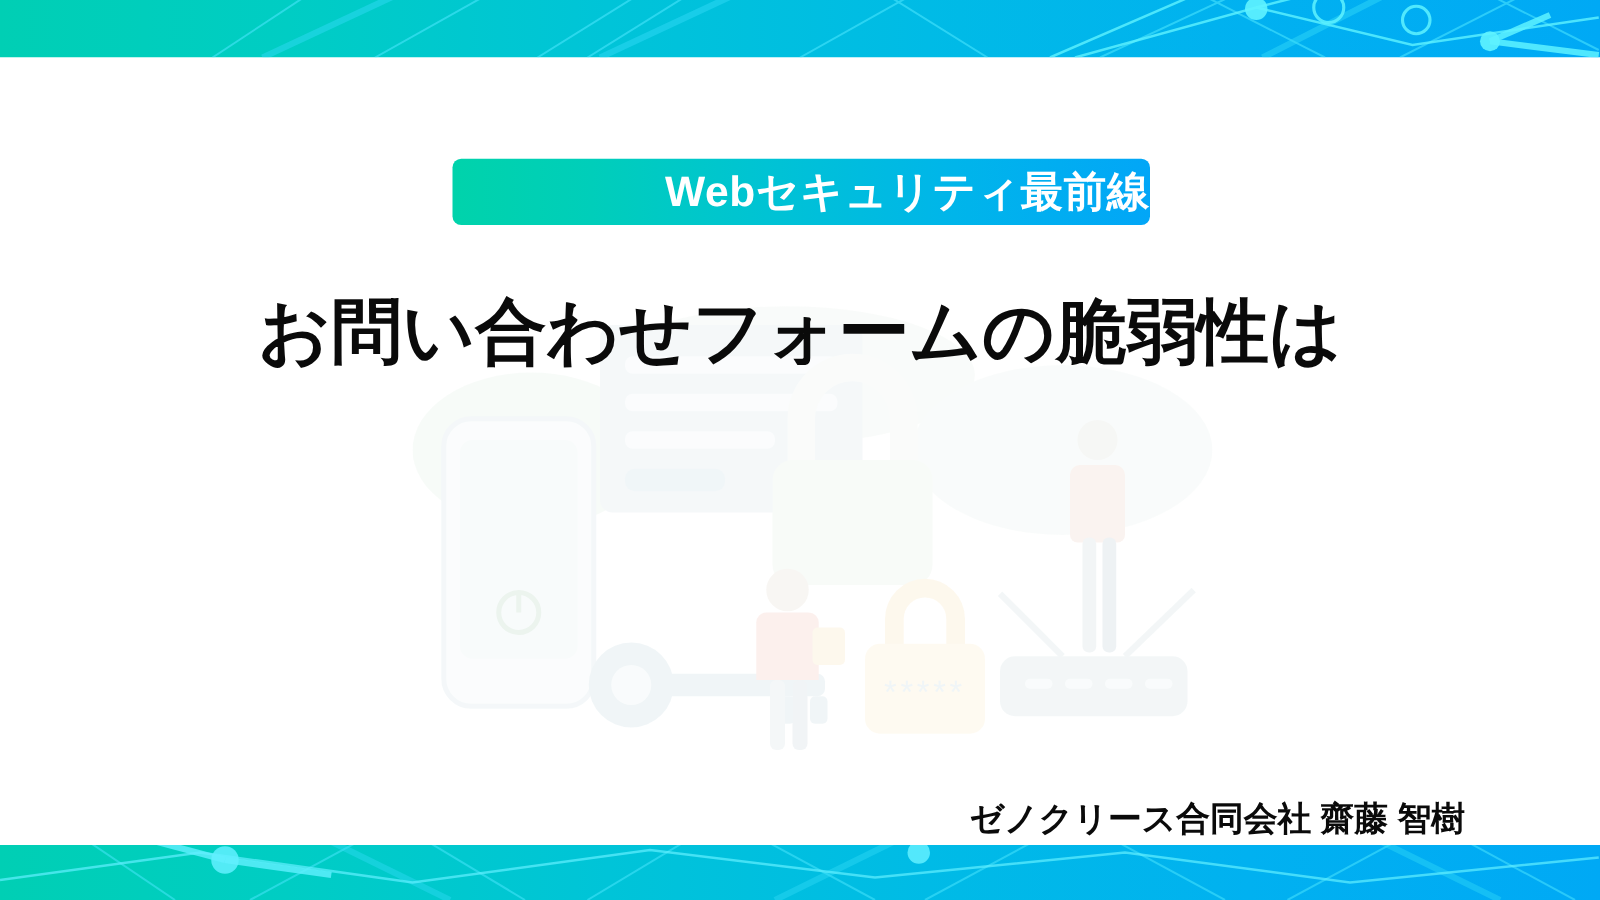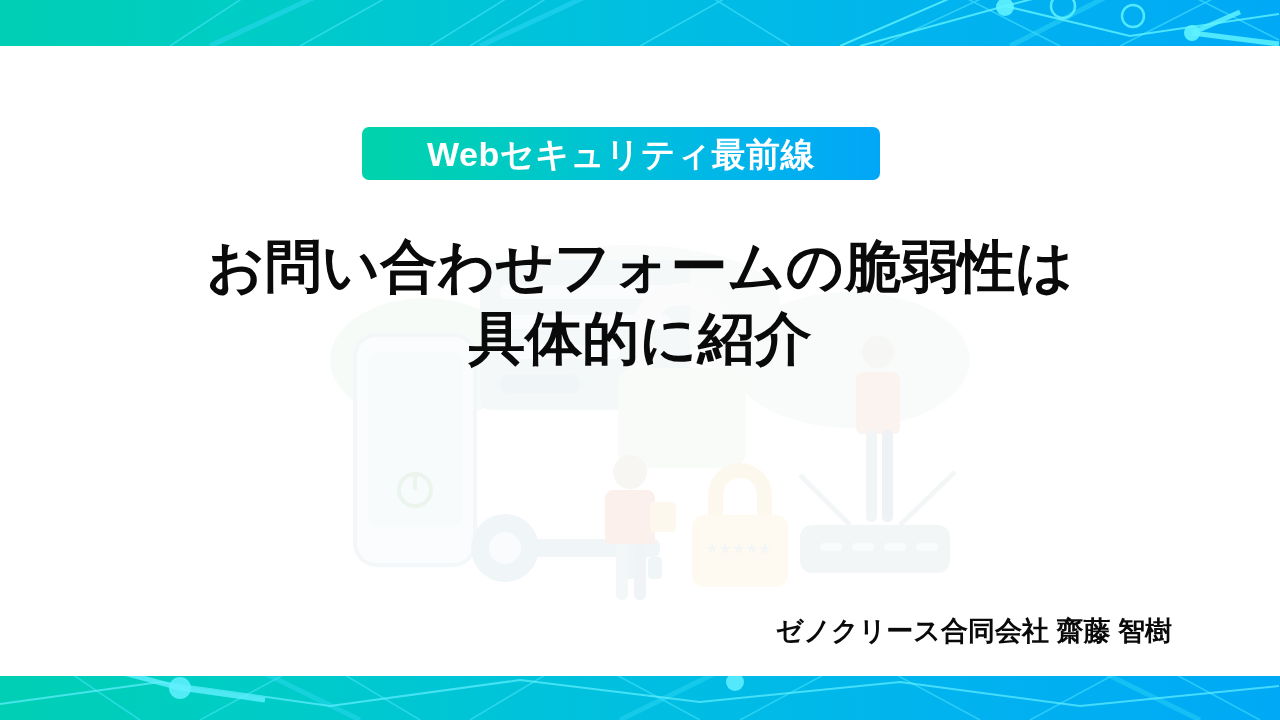--- a/index.html
+++ b/index.html
@@ -36,24 +36,24 @@
     width:640px; height:370px;
     opacity:0.30;
     pointer-events:none;
   }
   #watermark svg { width:100%; height:100%; display:block; }
 
   
   #badge {
     position:absolute;
     left:362px; top:127px;
-    width:518px; height:53px;
+    width:558px; height:53px;
     border-radius:7px;
     background:linear-gradient(90deg,#00d3ab 0%,#00ceba 20%,#00c3d4 45%,#00b5ea 72%,#02a6f7 100%);
-    display:flex; align-items:center; justify-content:center;
+    display:flex; align-items:center; justify-content:flex-end;
   }
   #badge-text {
     color:#ffffff;
     font-size:34px;
     font-weight:bold;
     letter-spacing:0.5px;
     line-height:1;
     white-space:nowrap;
   }
 
@@ -69,21 +69,21 @@
     font-size:57px;
     font-weight:bold;
     line-height:72px;
     letter-spacing:0px;
     white-space:nowrap;
   }
 
   
   #attribution {
     position:absolute;
-    right:108px; top:615px;
+    right:108px; top:639px;
     color:#0a0a0a;
     font-size:27px;
     font-weight:bold;
     line-height:1.2;
     white-space:nowrap;
   }
 </style>
 </head>
 <body>
 
@@ -192,21 +192,20 @@
       </g>
     </svg>
   </div>
 
   <div id="badge">
     <span id="badge-text">Webセキュリティ最前線</span>
   </div>
 
   <div id="title-block">
     <div class="title-line">お問い合わせフォームの脆弱性は</div>
-    <div class="title-line">具体的に紹介</div>
   </div>
 
   <div id="attribution">ゼノクリース合同会社  齋藤 智樹</div>
 
   <div class="bar bar-bottom">
     <div class="bar-fill"></div>
     <svg viewBox="0 0 1280 44" preserveAspectRatio="none">
       <g stroke="#4fe8ff" stroke-width="1.6" fill="none" opacity="0.5">
         <path d="M60 -10 L140 44"></path>
         <path d="M200 44 L300 -10"></path>

